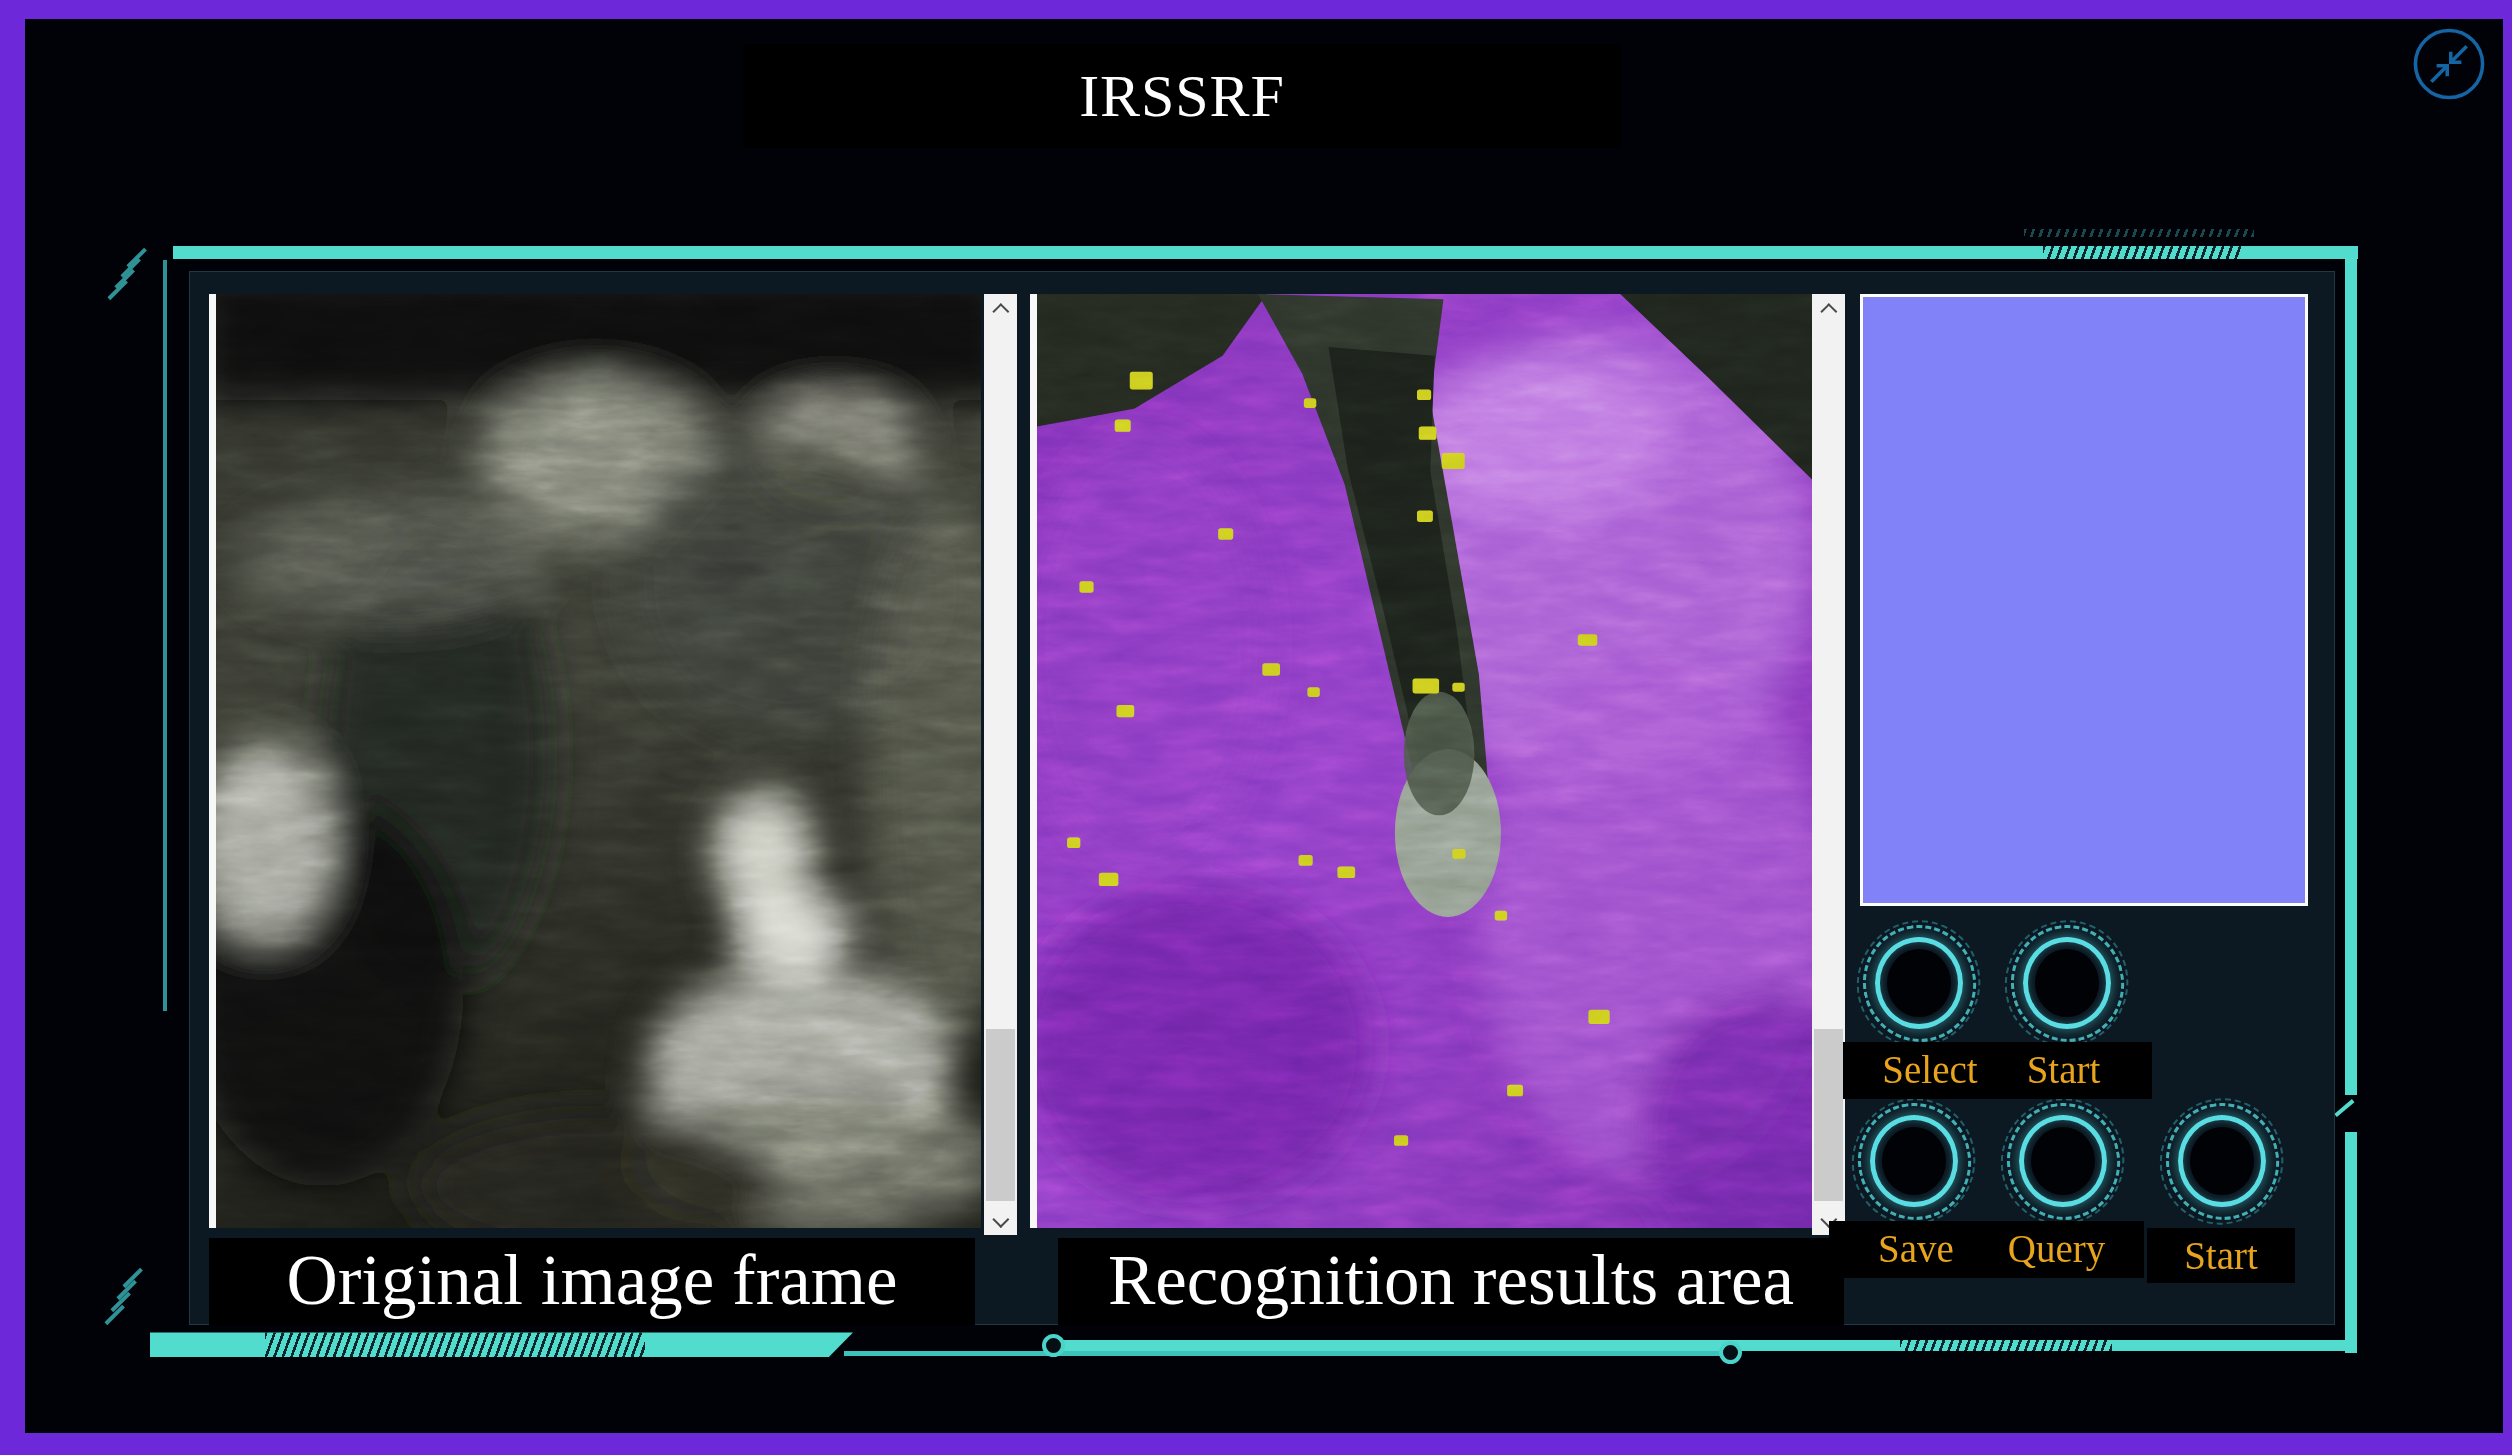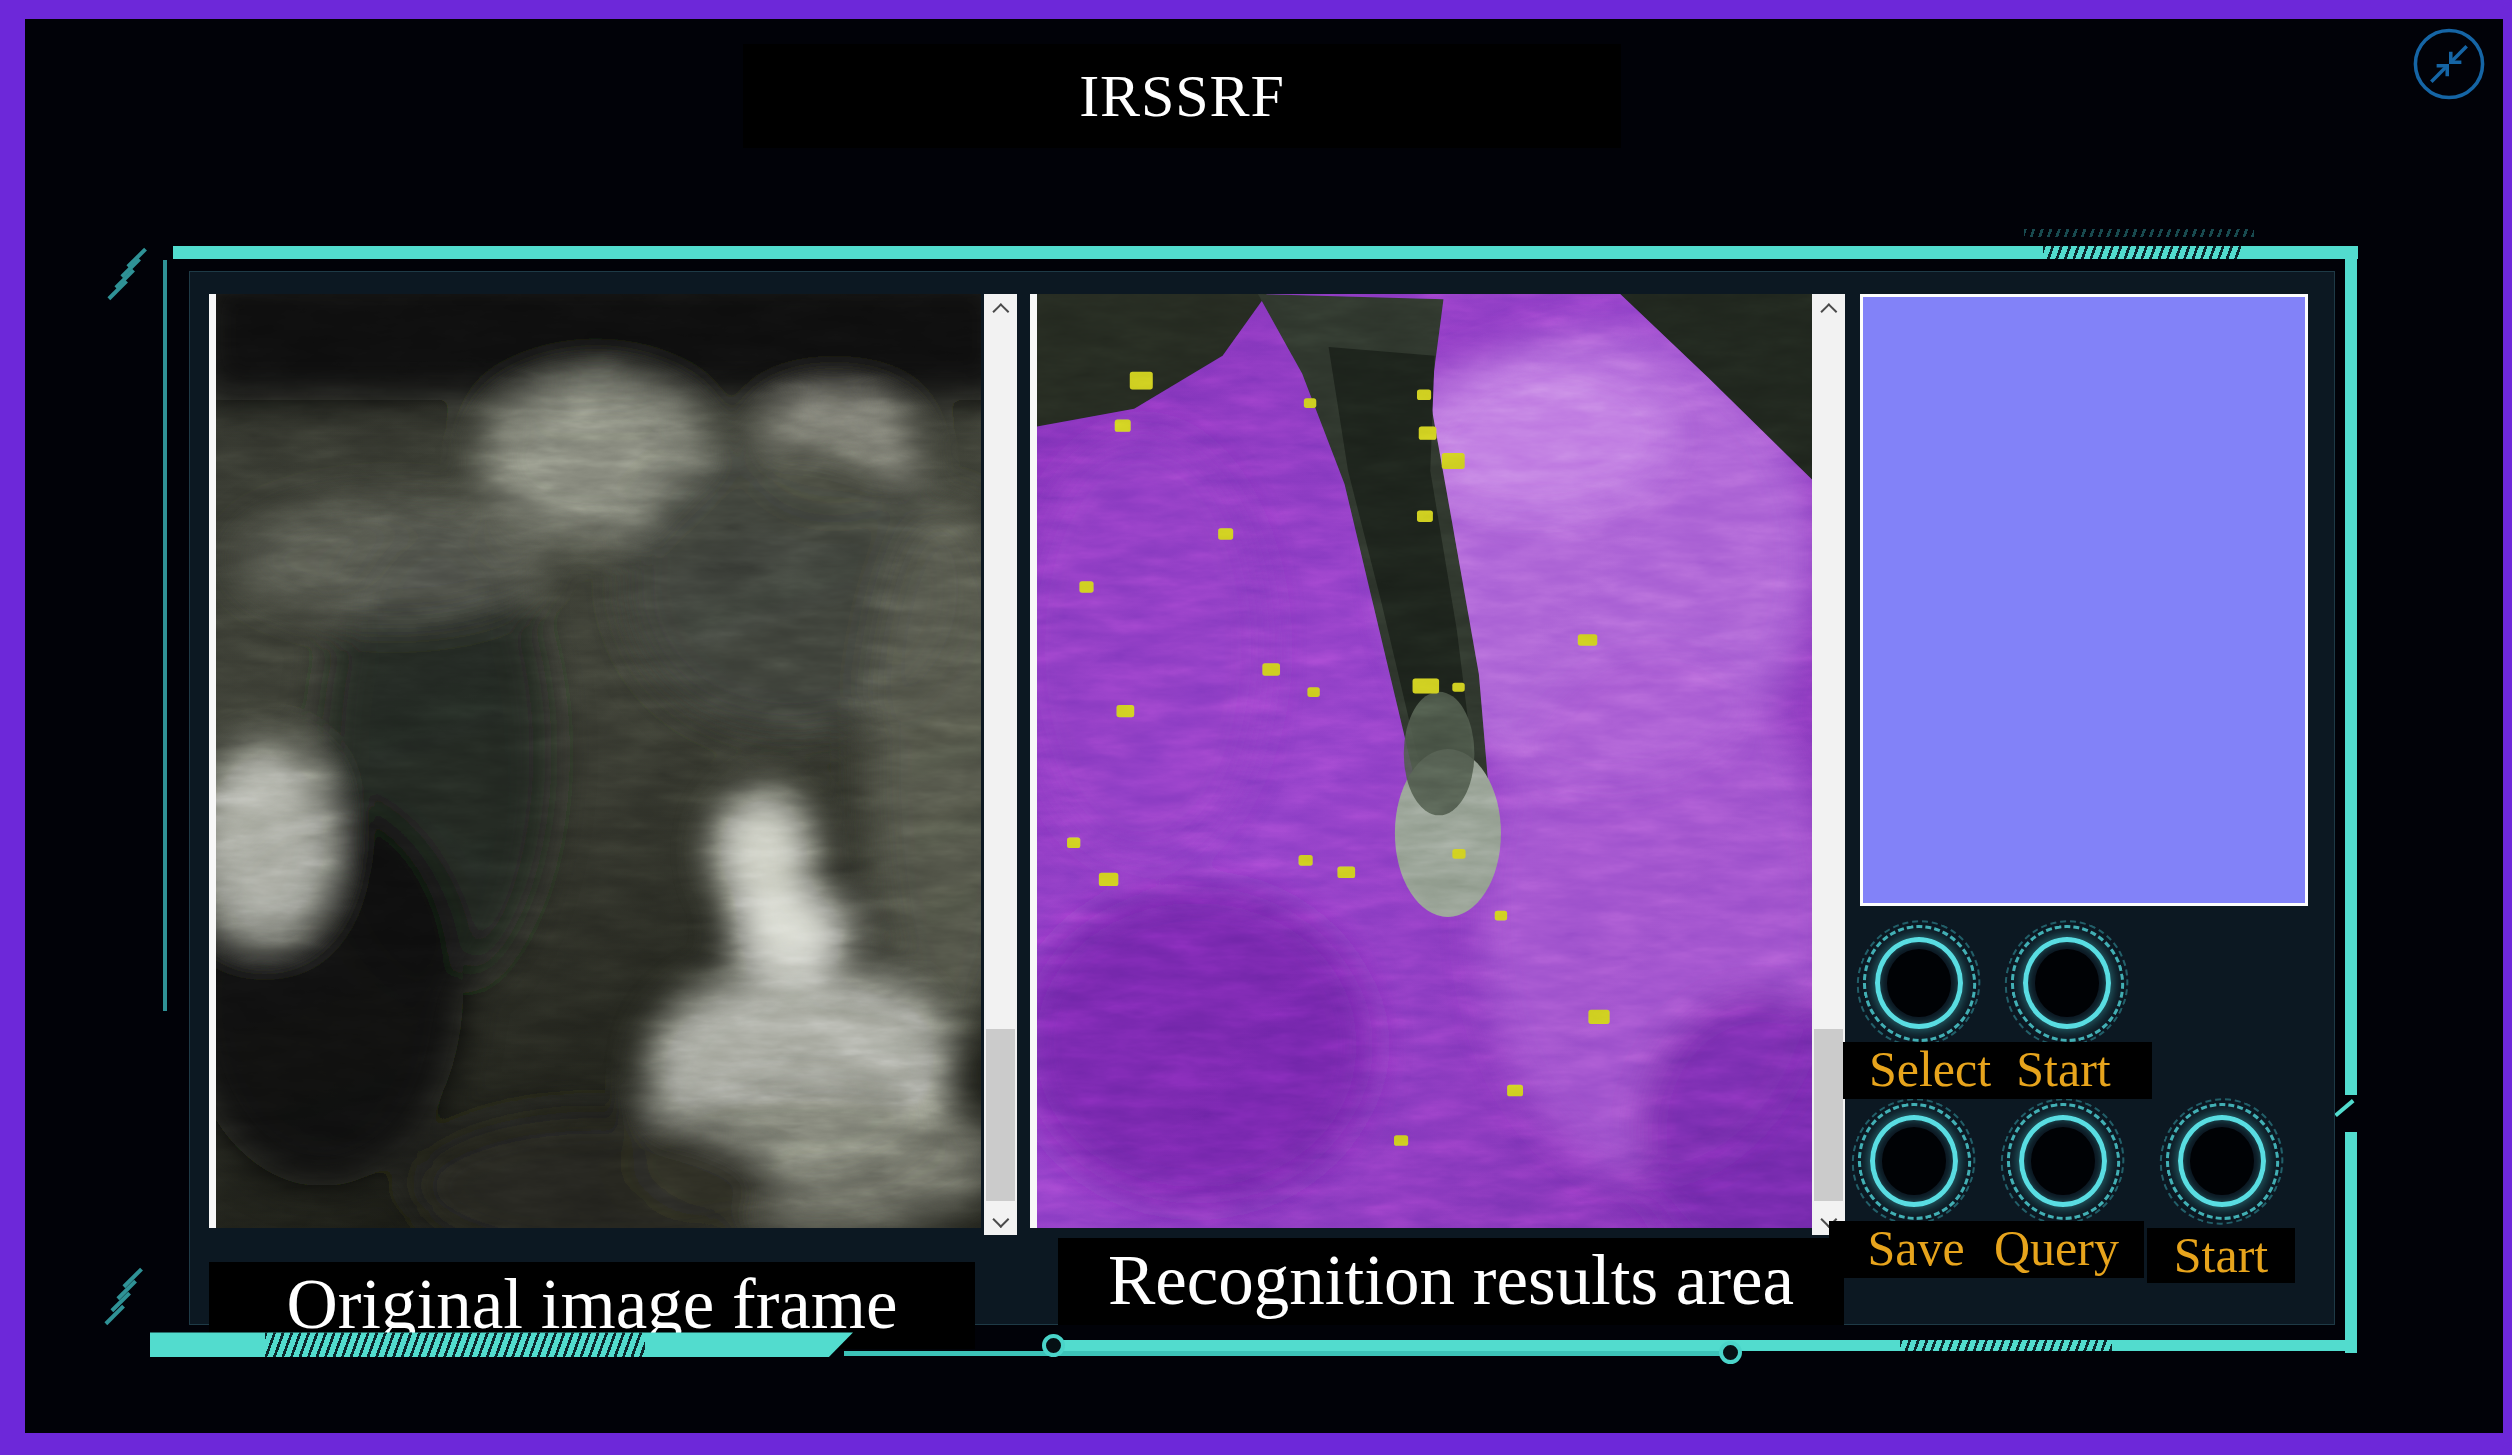--- a/index.html
+++ b/index.html
@@ -56,21 +56,21 @@
 
   
   .knob{position:absolute;width:118px;height:122px;cursor:pointer;}
   .knob-dash2{position:absolute;inset:-2.7px;border:2.7px dashed rgba(62,182,192,.45);border-radius:50%;transform:rotate(22deg);}
   .knob-dash{position:absolute;inset:2.7px;border:3.5px dashed rgba(80,214,218,.8);border-radius:50%;transform:rotate(-12deg);}
   .knob-ring{position:absolute;inset:15px;border:5.3px solid #59dde2;border-radius:50%;
              box-shadow:0 0 12.4px rgba(80,220,225,.55), inset 0 0 7px rgba(80,220,225,.35);}
   .knob-core{position:absolute;inset:27px;background:#000205;border-radius:50%;}
 
   .btn-bar{position:absolute;background:#000;height:57px;}
-  .btn-label{position:absolute;top:0;height:57px;color:#e7a41c;font-size:50px;line-height:55px;text-align:center;cursor:pointer;}
+  .btn-label{position:absolute;top:0;height:57px;color:#e7a41c;font-size:39px;line-height:55px;text-align:center;cursor:pointer;}
 
   
   .caption{position:absolute;top:1219px;height:87px;background:#000;}
   .caption span{display:block;width:100%;text-align:center;color:#fff;font-size:71px;line-height:85px;}
 
   
   .bot-bar-left{position:absolute;left:125px;top:1313px;width:703px;height:25px;background:#52dcce;
                 clip-path:polygon(0 0,100% 0,96.5% 100%,0 100%);}
   .bot-bar-left .hatch{position:absolute;left:115px;top:0;width:380px;height:25px;}
   .thin-line{position:absolute;left:819px;top:1332px;width:892px;height:4.4px;background:#3cc2b8;}
@@ -289,21 +289,21 @@
       <span class="btn-label" style="left:163px;width:115px;">Start</span>
     </div>
     <div class="btn-bar" style="left:1804px;top:1202px;width:315px;">
       <span class="btn-label" style="left:25px;width:124px;">Save</span>
       <span class="btn-label" style="left:157px;width:141px;">Query</span>
     </div>
     <div class="btn-bar" style="left:2122px;top:1209px;width:148px;height:55px;">
       <span class="btn-label" style="left:0;width:148px;">Start</span>
     </div>
 
-    <div class="caption" style="left:184px;width:766px;margin-top:24px;">
+    <div class="caption" style="left:184px;width:766px;">
       <span>Original image frame</span>
     </div>
     <div class="caption" style="left:1033px;width:786px;">
       <span>Recognition results area</span>
     </div>
 
     <div class="bot-bar-left">
       <div class="hatch"></div>
     </div>
     <div class="thin-line"></div>

